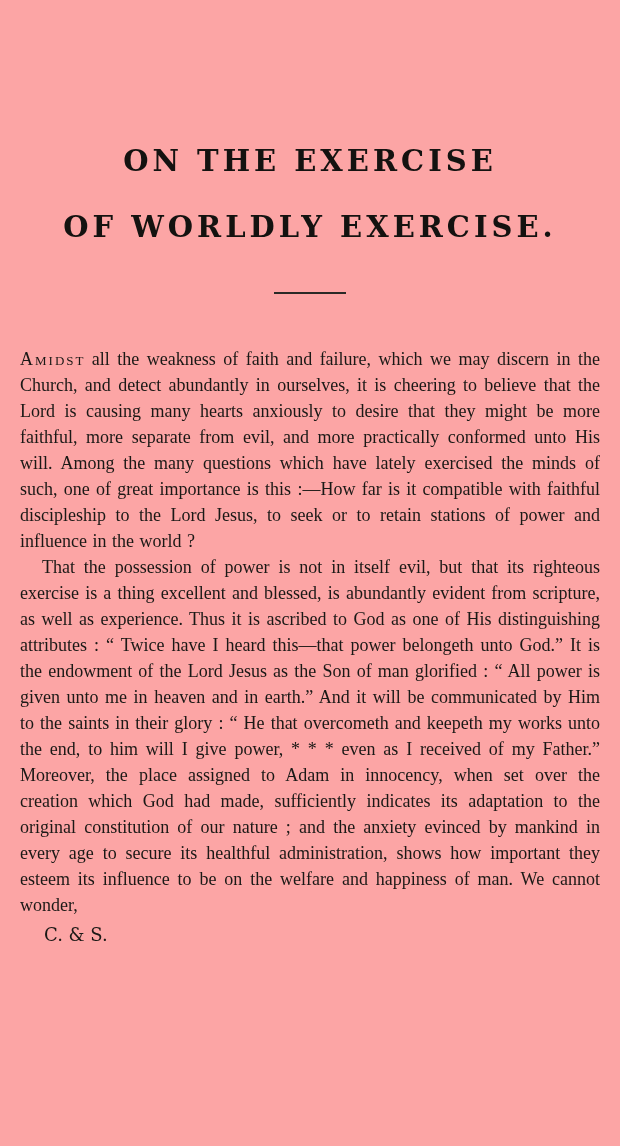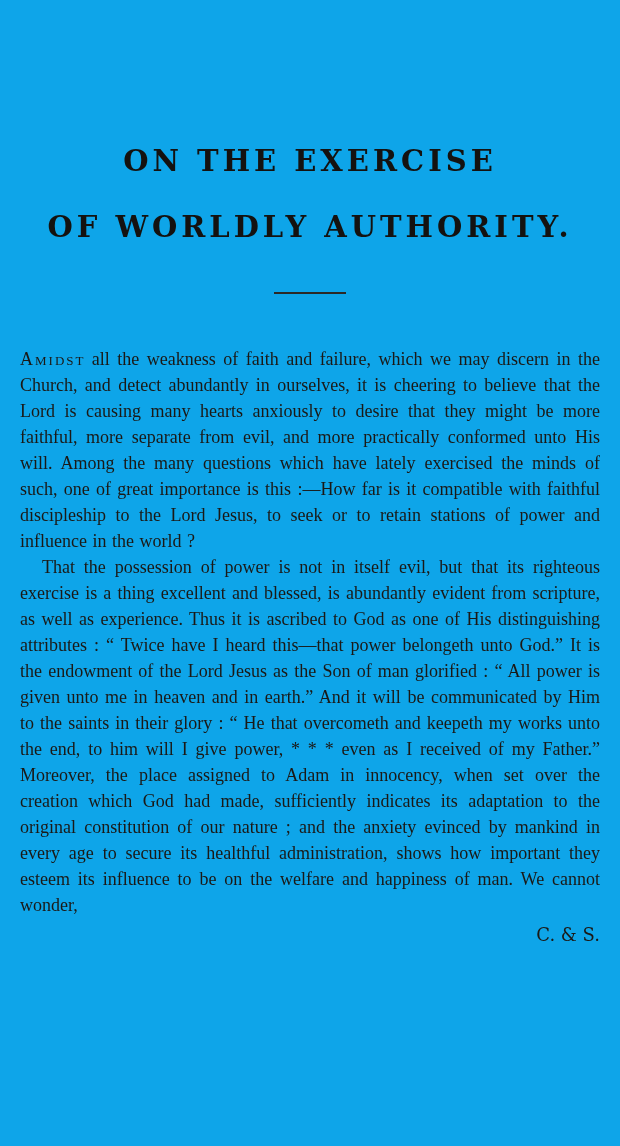--- a/index.html
+++ b/index.html
@@ -6,21 +6,21 @@
     margin: 0;
     padding: 0;
     background: #e9e7e1;
   }
   .page {
     position: relative;
     width: 620px;
     height: 1146px;
     margin: 0 auto;
     box-sizing: border-box;
-    background: #0ea5e9;
+    background: #fca5a5;
     color: #161412;
     font-family: "DejaVu Serif", "Liberation Serif", serif;
     padding: 128px 20px 0 20px;
     overflow: hidden;
   }
   .title {
     margin: 0;
     text-align: center;
     font-weight: 700;
     font-size: 29px;
@@ -57,31 +57,30 @@
     font-variant: small-caps;
     letter-spacing: 2px;
     margin-right: 0.35em;
   }
   .footer {
     margin-top: 4px;
     padding-left: 24px;
     font-size: 18px;
     line-height: 26px;
     color: #1b1916;
-    text-align: right;
   }
 </style>
 </head>
 <body>
 
 <div class="page">
 
   <h1 class="title">
     <span class="title-line">ON THE EXERCISE</span>
-    <span class="title-line">OF WORLDLY AUTHORITY.</span>
+    <span class="title-line">OF WORLDLY EXERCISE.</span>
   </h1>
 
   <div class="divider"></div>
 
   <div class="body-text">
     <p class="body-para">
       <span class="lead-smallcaps">Amidst</span><span>all the weakness of faith and failure, which we may discern in the Church, and detect abundantly in ourselves, it is cheering to believe that the Lord is causing many hearts anxiously to desire that they might be more faithful, more separate from evil, and more practically conformed unto His will.  Among the many questions which have lately exercised the minds of such, one of great importance is this :—How far is it compatible with faithful discipleship to the Lord Jesus, to seek or to retain stations of power and influence in the world ?</span>
     </p>
     <p class="body-para indent">
       <span>That the possession of power is not in itself evil, but that its righteous exercise is a thing excellent and blessed, is abundantly evident from scripture, as well as experience. Thus it is ascribed to God as one of His distinguishing attributes : “ Twice have I heard this—that power belongeth unto God.”  It is the endowment of the Lord Jesus as the Son of man glorified : “ All power is given unto me in heaven and in earth.”  And it will be communicated by Him to the saints in their glory : “ He that overcometh and keepeth my works unto the end, to him will I give power, * * * even as I received of my Father.”  Moreover, the place assigned to Adam in innocency, when set over the creation which God had made, sufficiently indicates its adaptation to the original constitution of our nature ; and the anxiety evinced by mankind in every age to secure its healthful administration, shows how important they esteem its influence to be on the welfare and happiness of man.  We cannot wonder,</span>

